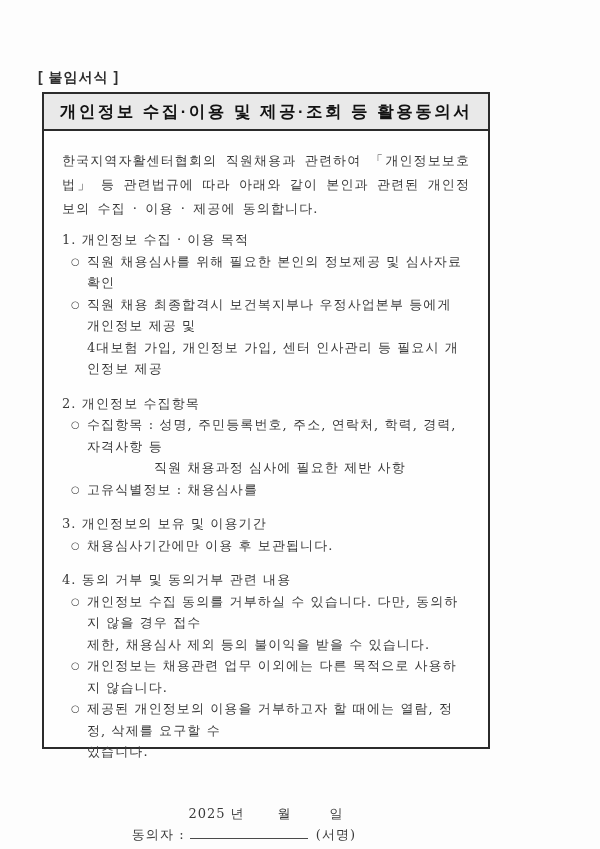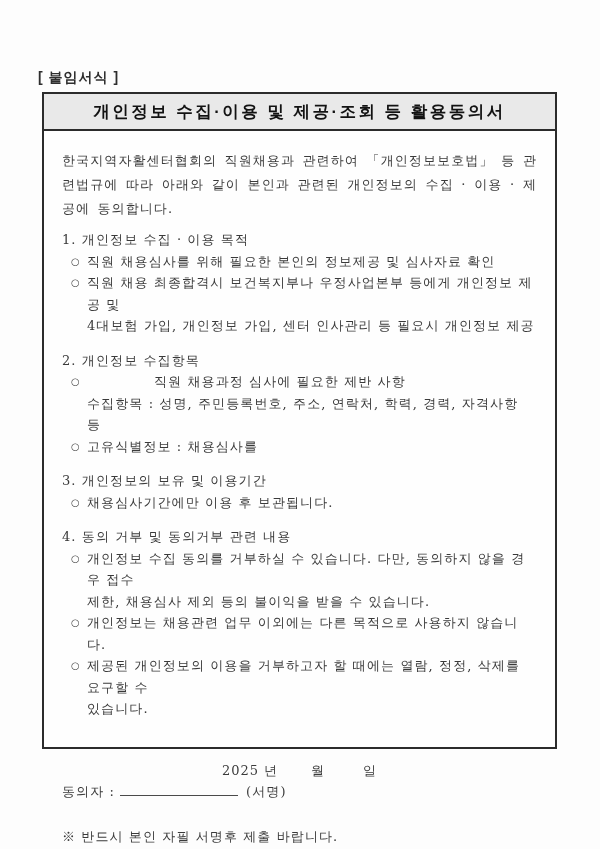--- a/index.html
+++ b/index.html
@@ -24,21 +24,21 @@
     font-size: 14px;
     font-weight: bold;
     color: #2e2e2e;
     letter-spacing: 1px;
     margin-top: 8px;
   }
   .form-box {
     position: absolute;
     left: 42px;
     top: 92px;
-    width: 515px;
+    width: 448px;
     height: 657px;
     border: 2px solid #2b2b2b;
     background: #fefefe;
   }
   .title-bar {
     height: 37px;
     background: #e9e9e9;
     border-bottom: 2px solid #2b2b2b;
     display: flex;
     align-items: center;
@@ -81,21 +81,21 @@
   .date-line {
     margin-top: 40px;
     text-align: center;
     line-height: 21px;
     letter-spacing: 1px;
   }
   .date-line .ylab { margin-left: 5px; }
   .date-line .mlab { margin-left: 33px; }
   .date-line .dlab { margin-left: 38px; }
   .sign-line {
-    text-align: left;
+    text-align: center;
     padding-right: 44px;
     line-height: 21px;
   }
   .signature-blank {
     display: inline-block;
     width: 118px;
     height: 13px;
     border-bottom: 1.3px solid #4a4a4a;
     margin: 0 8px 0 5px;
     vertical-align: baseline;
@@ -137,22 +137,22 @@
             <div class="bline">4대보험 가입, 개인정보 가입, 센터 인사관리 등 필요시 개인정보 제공</div>
           </div>
         </div>
       </div>
 
       <div class="section">
         <div class="section-heading">2. 개인정보 수집항목</div>
         <div class="bullet">
           <span class="bullet-marker">○</span>
           <div class="bullet-lines">
+            <div class="bline">수집항목 : 성명, 주민등록번호, 주소, 연락처, 학력, 경력, 자격사항 등</div>
             <div class="bline align-colon">직원 채용과정 심사에 필요한 제반 사항</div>
-            <div class="bline">수집항목 : 성명, 주민등록번호, 주소, 연락처, 학력, 경력, 자격사항 등</div>
           </div>
         </div>
         <div class="bullet">
           <span class="bullet-marker">○</span>
           <div class="bullet-lines">
             <div class="bline">고유식별정보 : 채용심사를</div>
           </div>
         </div>
       </div>
 

